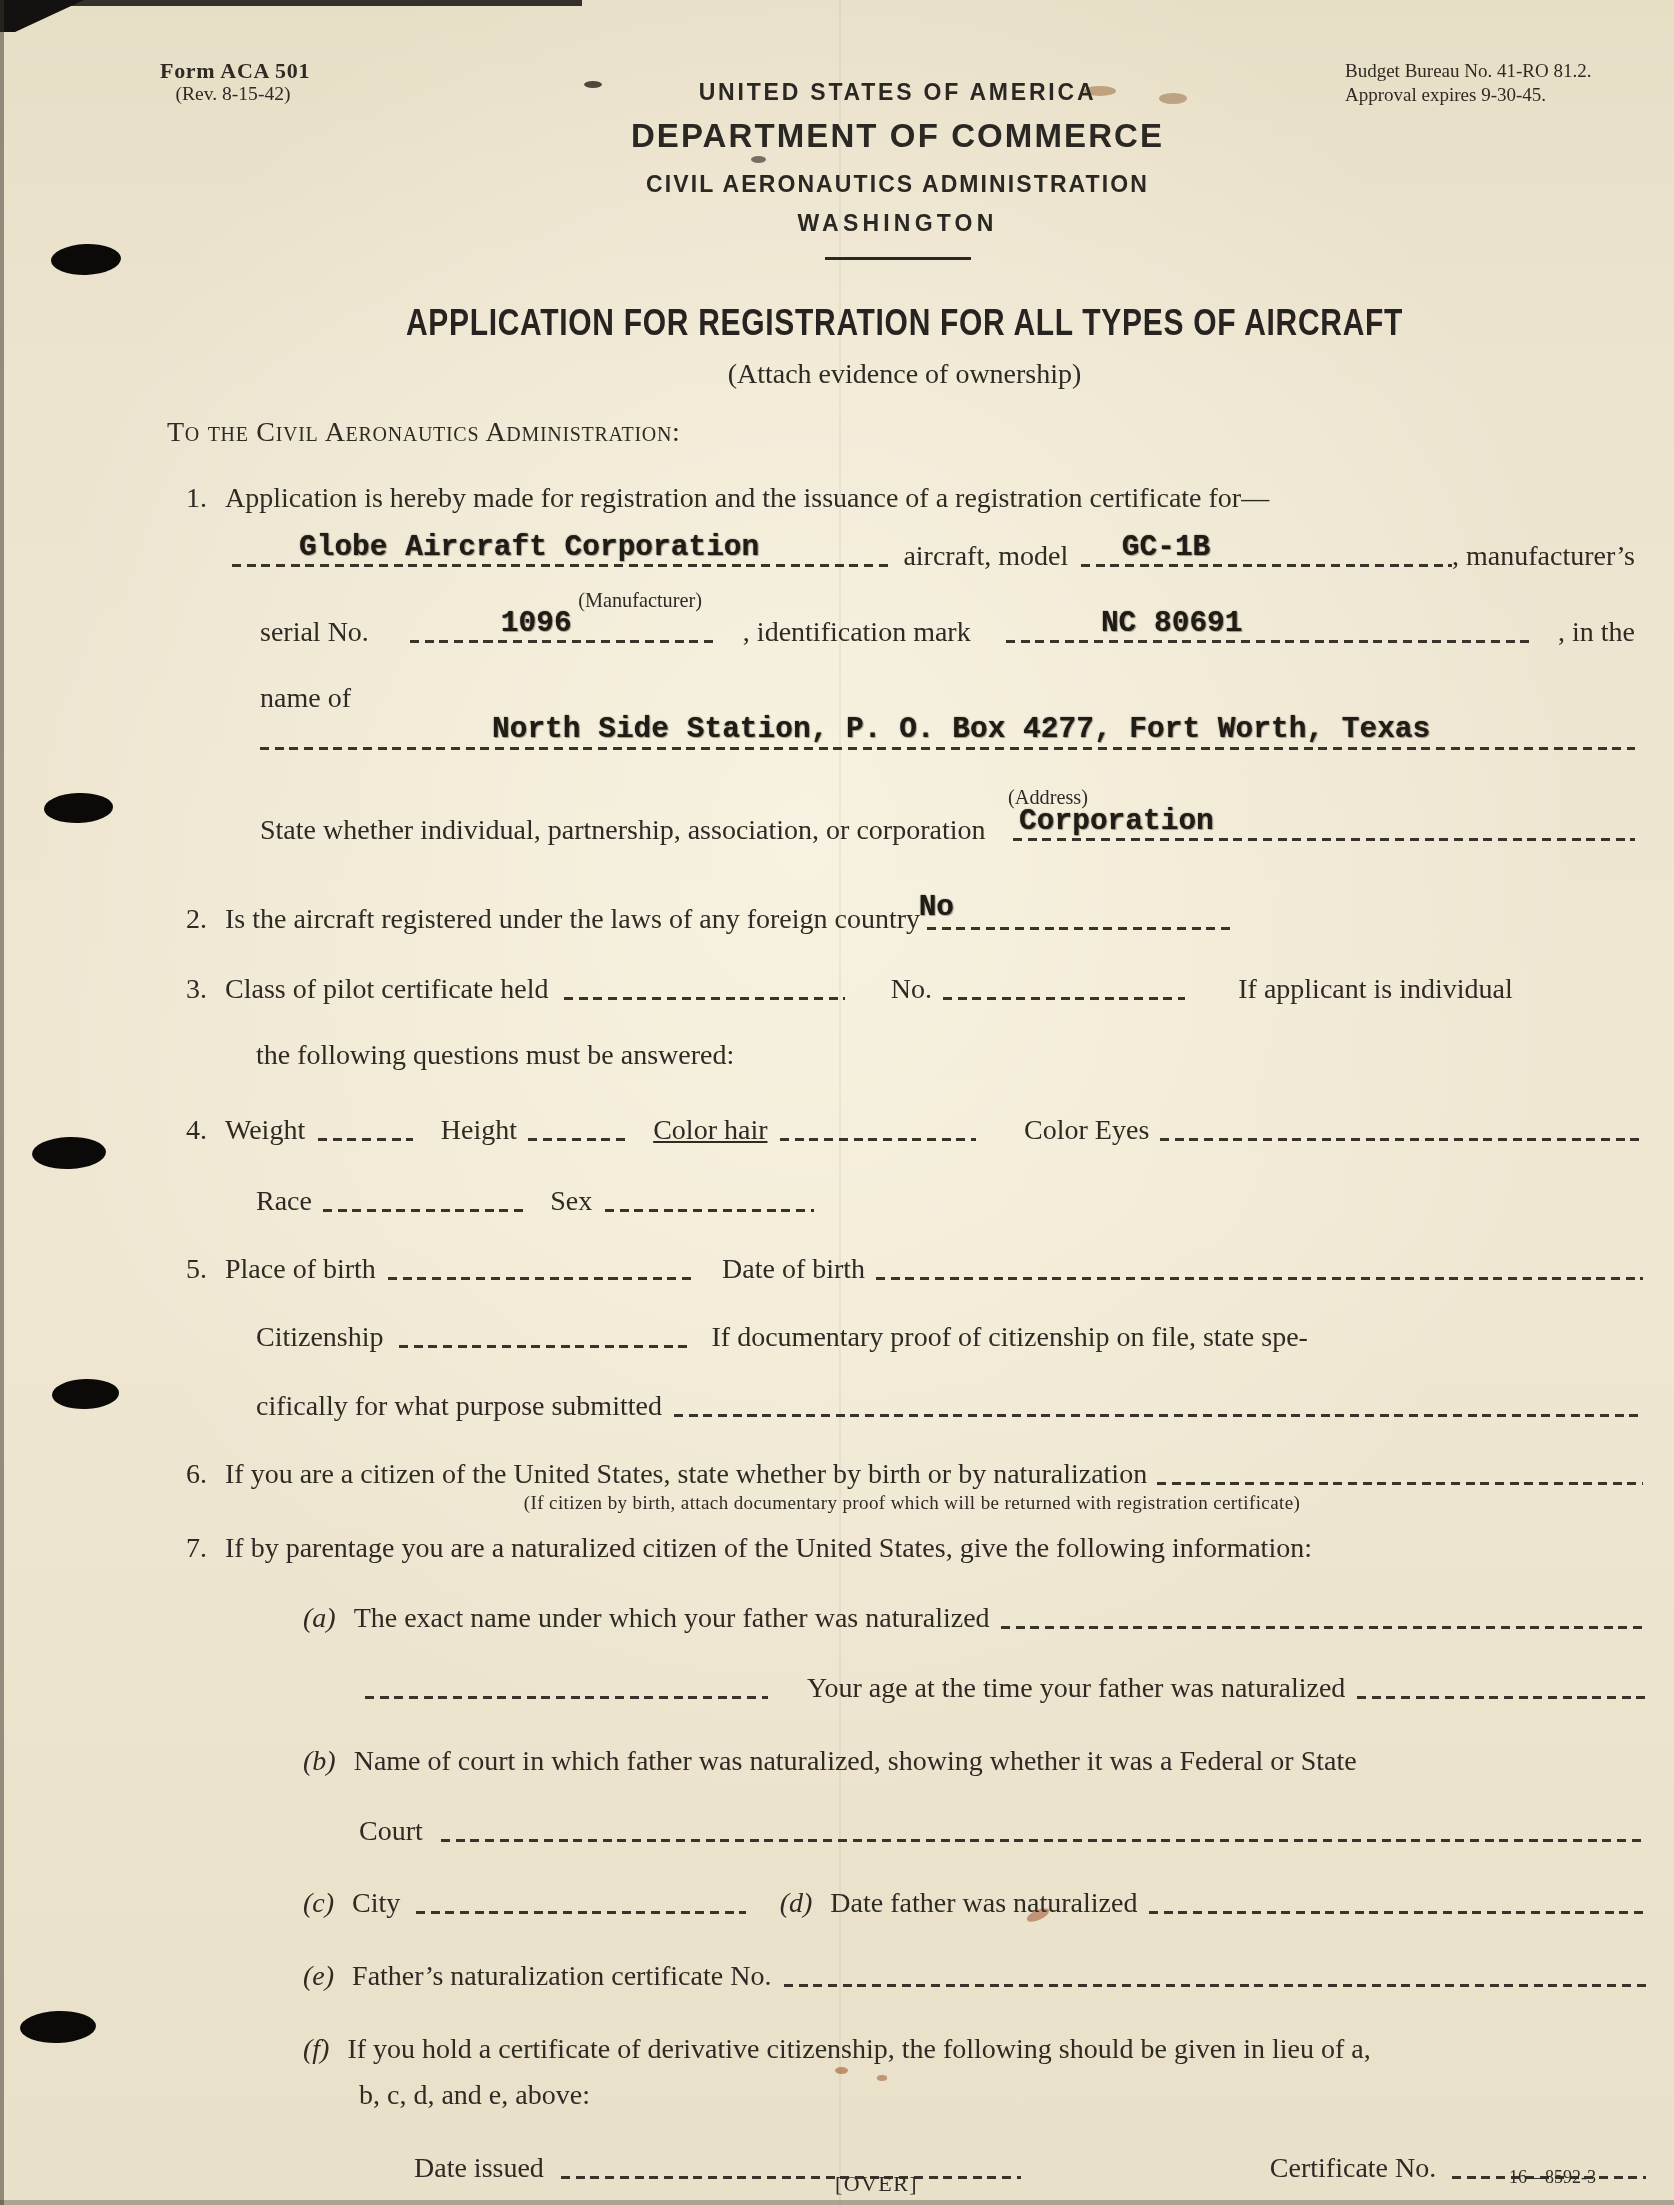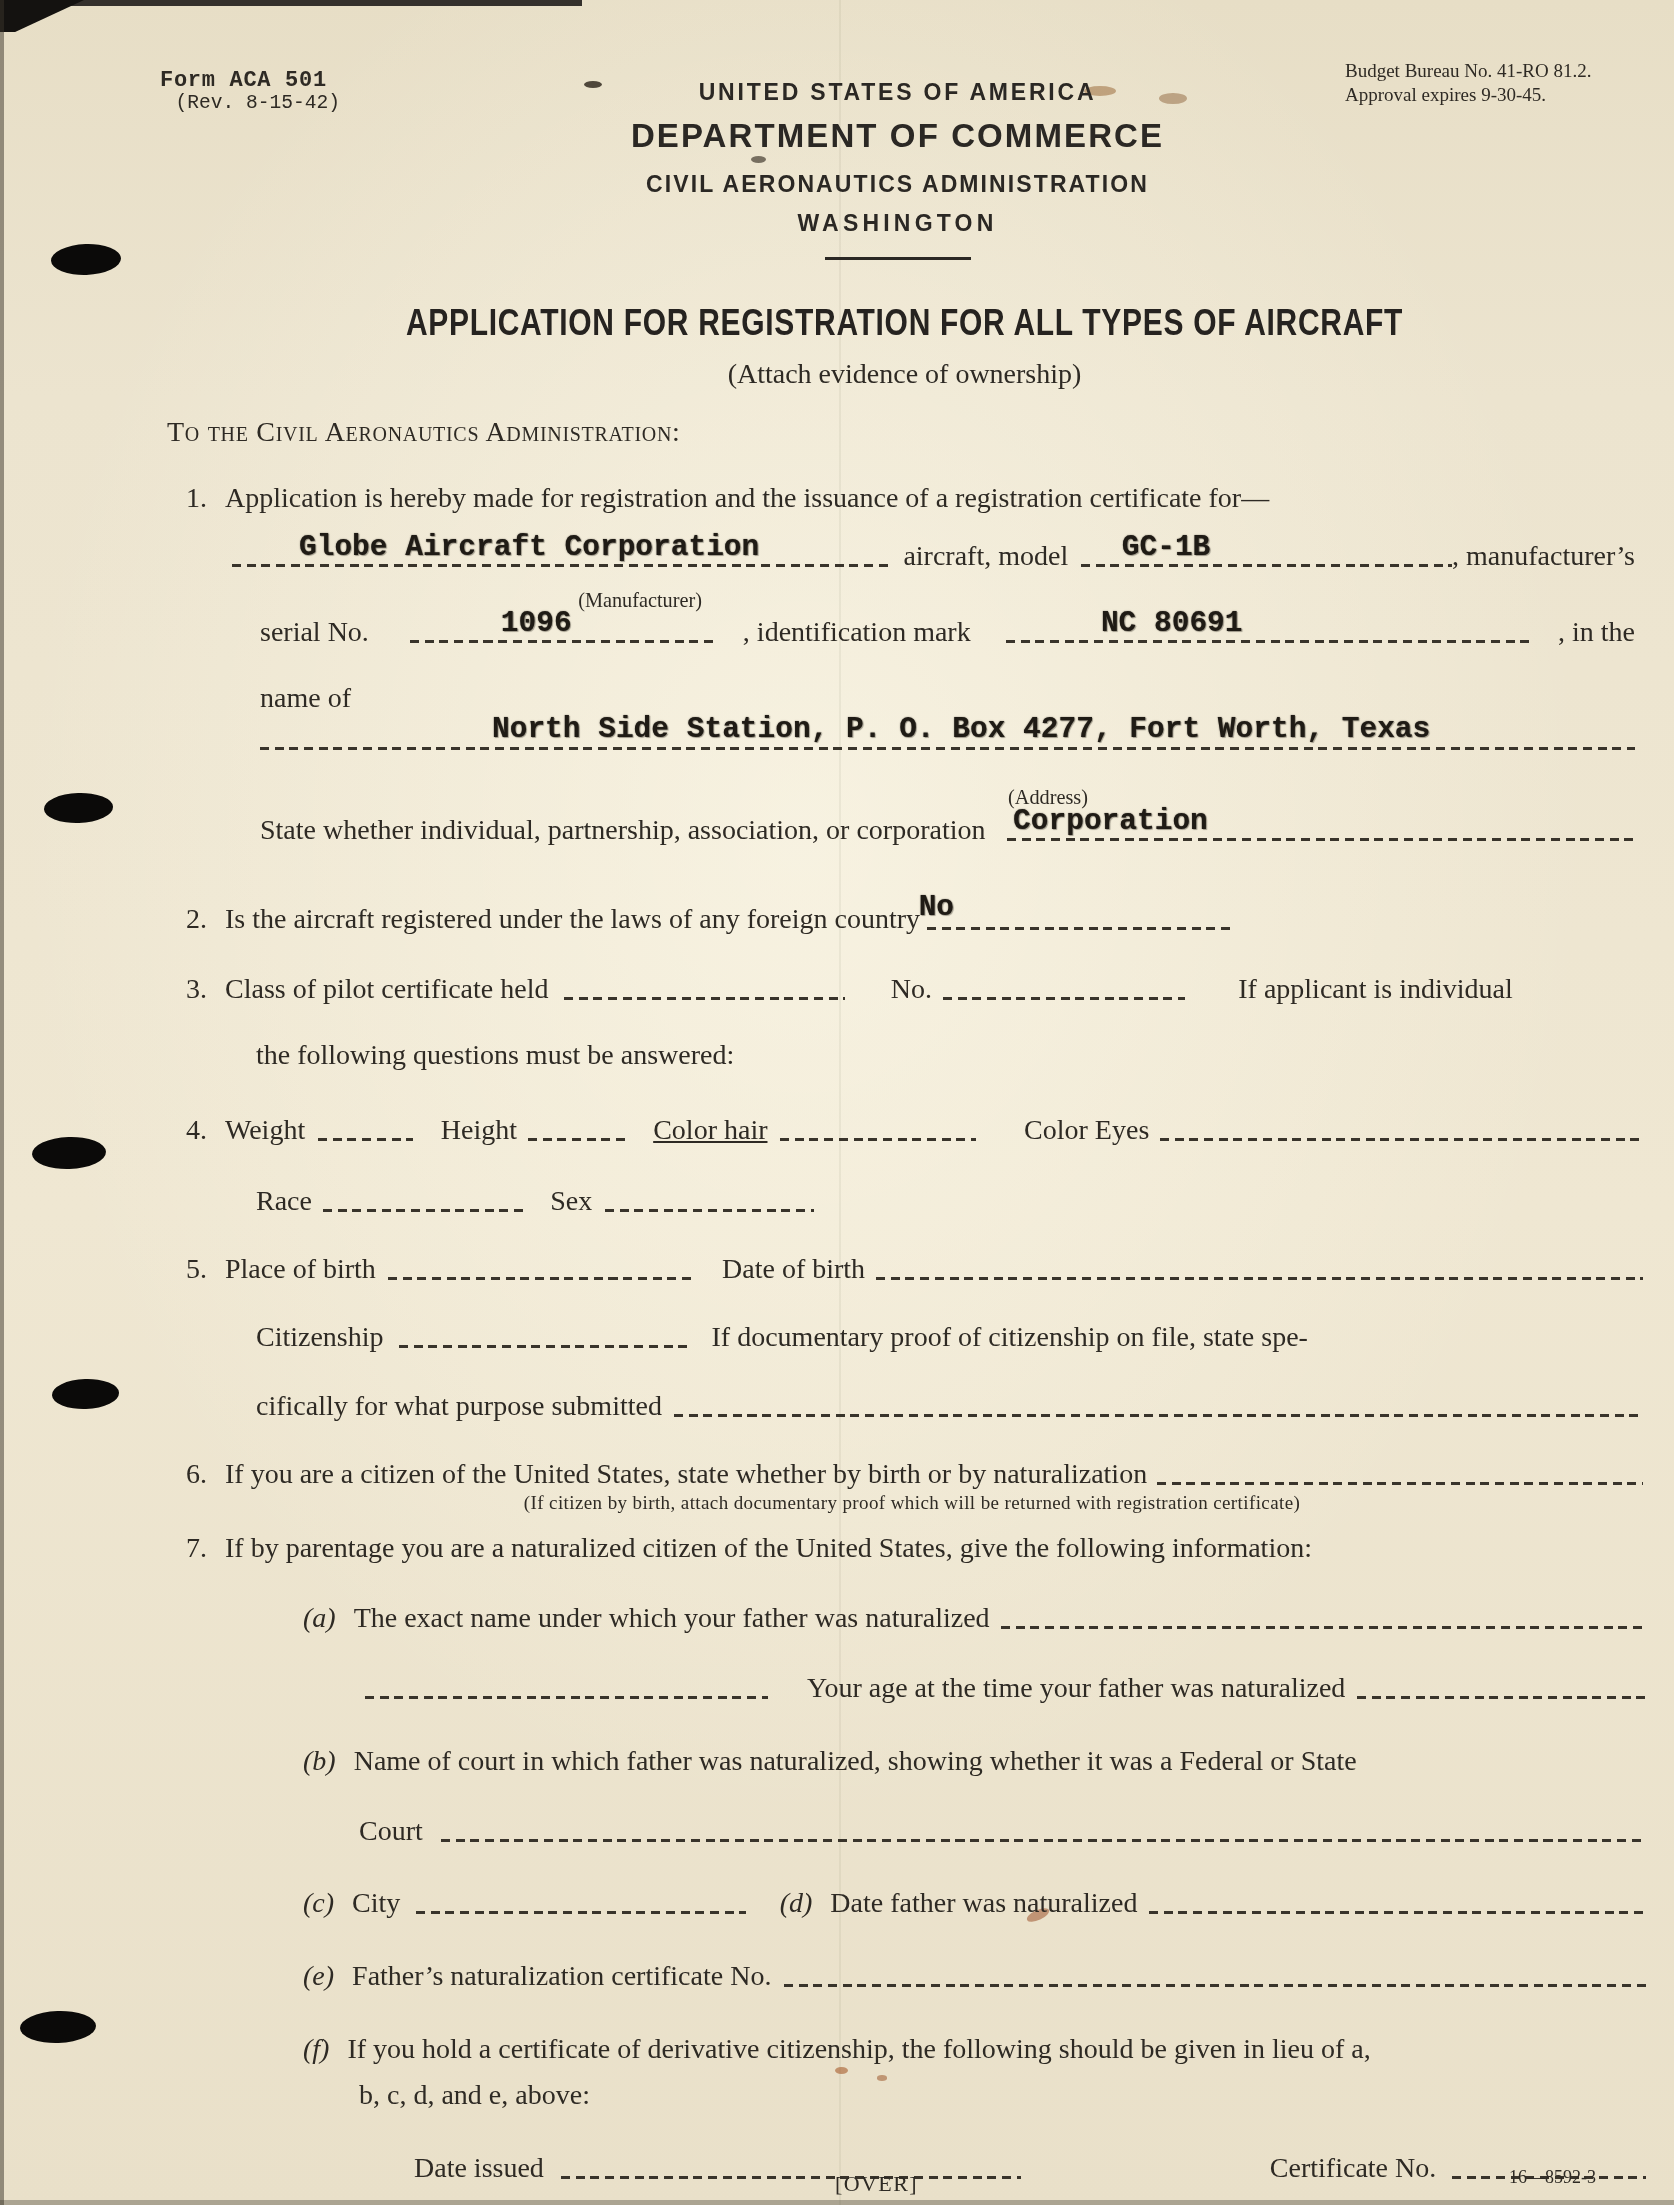--- a/index.html
+++ b/index.html
@@ -12,21 +12,21 @@
   }
   
   .edge-top{position:absolute;left:0;top:0;width:582px;height:5.6px;background:#141210;opacity:.85;}
   .edge-corner{position:absolute;left:0;top:0;width:84px;height:32px;background:#141210;clip-path:polygon(0 0,100% 0,18% 100%,0 100%);}
   .edge-left{position:absolute;left:0;top:0;width:3.5px;height:100%;background:#3a332a;opacity:.5;}
   .edge-bottom{position:absolute;left:0;bottom:0;width:100%;height:4.9px;background:#3a332a;opacity:.35;}
   .crease{position:absolute;top:0;left:839px;width:2.1px;height:100%;background:rgba(90,80,60,.07);}
   .hole{position:absolute;background:#0b0a09;border-radius:50%;transform:rotate(-2deg);}
   .stain{position:absolute;border-radius:50%;pointer-events:none;}
 
-  .corner-left{position:absolute;left:160px;top:69px;line-height:1.1;font-family:Liberation Mono, monospace;}
+  .corner-left{position:absolute;left:160px;top:59px;line-height:1.1;}
   .fnum{font-weight:bold;font-size:22px;letter-spacing:0.7px;}
   .frev{font-size:19.6px;padding-left:15.4px;}
   .corner-right{position:absolute;left:1333px;top:59px;font-size:19px;line-height:1.25;margin-left:12px;}
 
   .header-block{position:absolute;left:121px;top:79px;width:1553px;text-align:center;
     font-family:"Liberation Sans","DejaVu Sans",sans-serif;font-weight:bold;color:#2b2824;}
   .h-country{font-size:23px;letter-spacing:2.8px;}
   .h-dept{font-size:33px;letter-spacing:2.1px;margin-top:11.2px;}
   .h-admin{font-size:23px;letter-spacing:2.1px;margin-top:15.4px;}
   .h-wash{font-size:23px;letter-spacing:4.2px;margin-top:12.6px;}
@@ -143,21 +143,21 @@
 
   <div class="row" style="left:260px;top:747px;right:40px;">
     <span class="fill grow">
       <span class="typed" style="left:232px;">North Side Station, P. O. Box 4277, Fort Worth, Texas</span>
     </span>
   </div>
   <div class="caption" style="left:772px;top:786px;width:316px;">(Address)</div>
 
   <div class="row" style="left:260px;top:813px;right:40px;">
     <span class="lbl">State whether individual, partnership, association, or corporation</span>
-    <span class="fill grow" style="margin-left:22px;">
+    <span class="fill grow" style="margin-left:28px;">
       <span class="typed" style="left:5.6px;">Corporation</span>
     </span>
   </div>
 
   <div class="row" style="left:186px;top:902px;right:442px;">
     <span class="num">2.</span>
     <span class="lbl">Is the aircraft registered under the laws of any foreign country</span>
     <span class="fill grow" style="margin-left:7px;">
       <span class="typed" style="left:-8.4px;bottom:5.6px;">No</span>
     </span>

